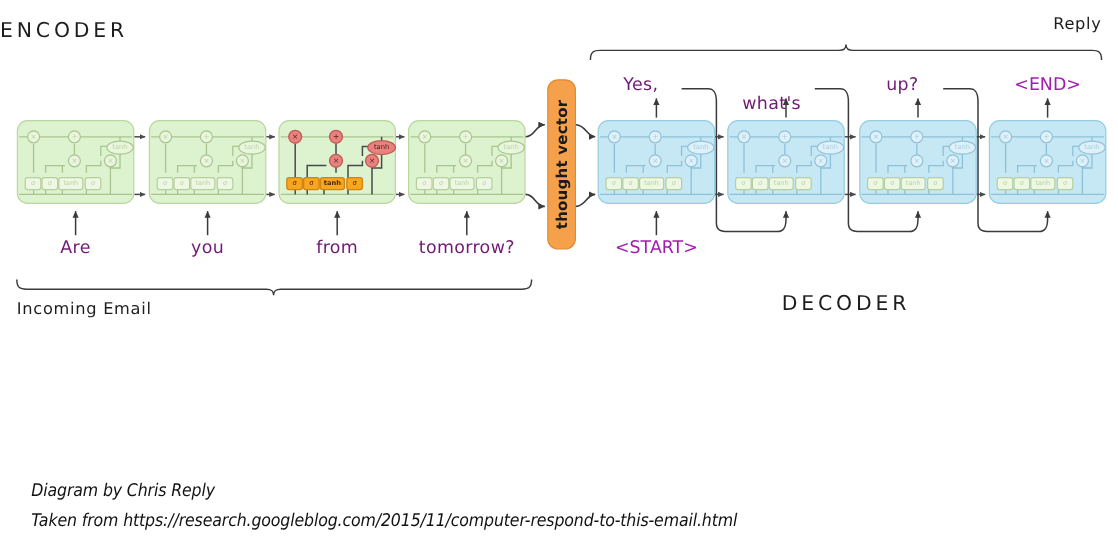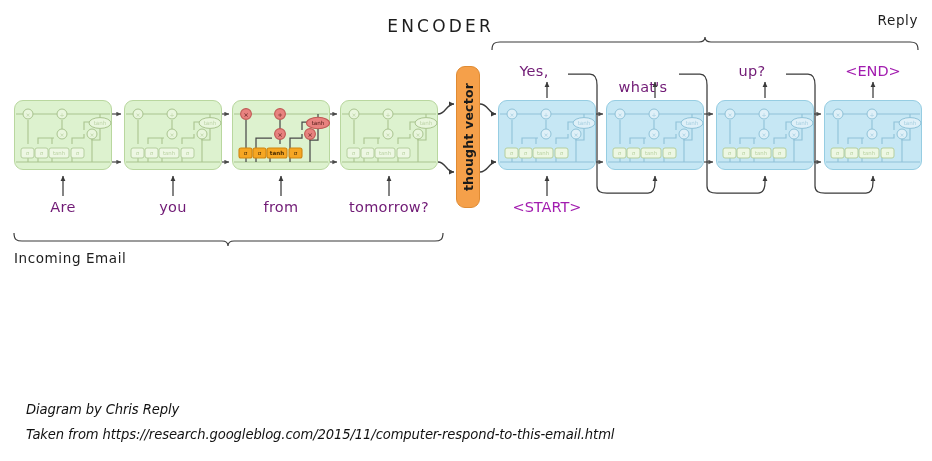--- a/index.html
+++ b/index.html
@@ -4,21 +4,21 @@
 <style>
   html,body{margin:0;padding:0;background:#ffffff;}
   body{width:932px;height:461px;position:relative;overflow:hidden;
        font-family:"DejaVu Sans","Liberation Sans",sans-serif;color:#1a1a1a;}
 
   .stage{position:absolute;left:0;top:0;width:932px;height:461px;}
 
   
   .heading{position:absolute;font-size:17px;letter-spacing:3.2px;color:#1d1d1d;
            white-space:nowrap;font-weight:400;}
-  #encoder-title{left:0;top:16px;width:466px;text-align:right;padding-left:28px;}
+  #encoder-title{left:0;top:16px;width:466px;text-align:left;}
   #decoder-title{left:478px;top:243px;width:454px;text-align:center;}
 
   .grouplabel{position:absolute;font-size:13.5px;letter-spacing:.6px;color:#1d1d1d;
               white-space:nowrap;}
   #reply-label{left:492px;top:12px;width:426px;text-align:right;}
   #incoming-label{left:14px;top:250px;width:429px;text-align:left;}
 
   
   .token{position:absolute;font-size:14.5px;color:#701a75;white-space:nowrap;
          text-align:center;letter-spacing:.3px;}
@@ -48,20 +48,21 @@
 
   svg{position:absolute;left:0;top:0;overflow:visible;}
   #wires{width:932px;height:461px;pointer-events:none;}
 </style>
 </head>
 <body>
 
 <div class="stage">
 
   <div class="heading" id="encoder-title">ENCODER</div>
+  <div class="heading" id="decoder-title">DECODER</div>
   <div class="grouplabel" id="reply-label">Reply</div>
   <div class="grouplabel" id="incoming-label">Incoming Email</div>
 
   <div class="cell enc" style="left:14px;top:100px;width:98px;height:70px;"></div>
   <div class="cell enc" style="left:124px;top:100px;width:98px;height:70px;"></div>
   <div class="cell enc" style="left:232px;top:100px;width:98px;height:70px;"></div>
   <div class="cell enc" style="left:340px;top:100px;width:98px;height:70px;"></div>
 
   <div id="thought-vector" style="left:456px;top:66px;width:22px;height:140px;">
     <span class="tv-text">thought vector</span>

